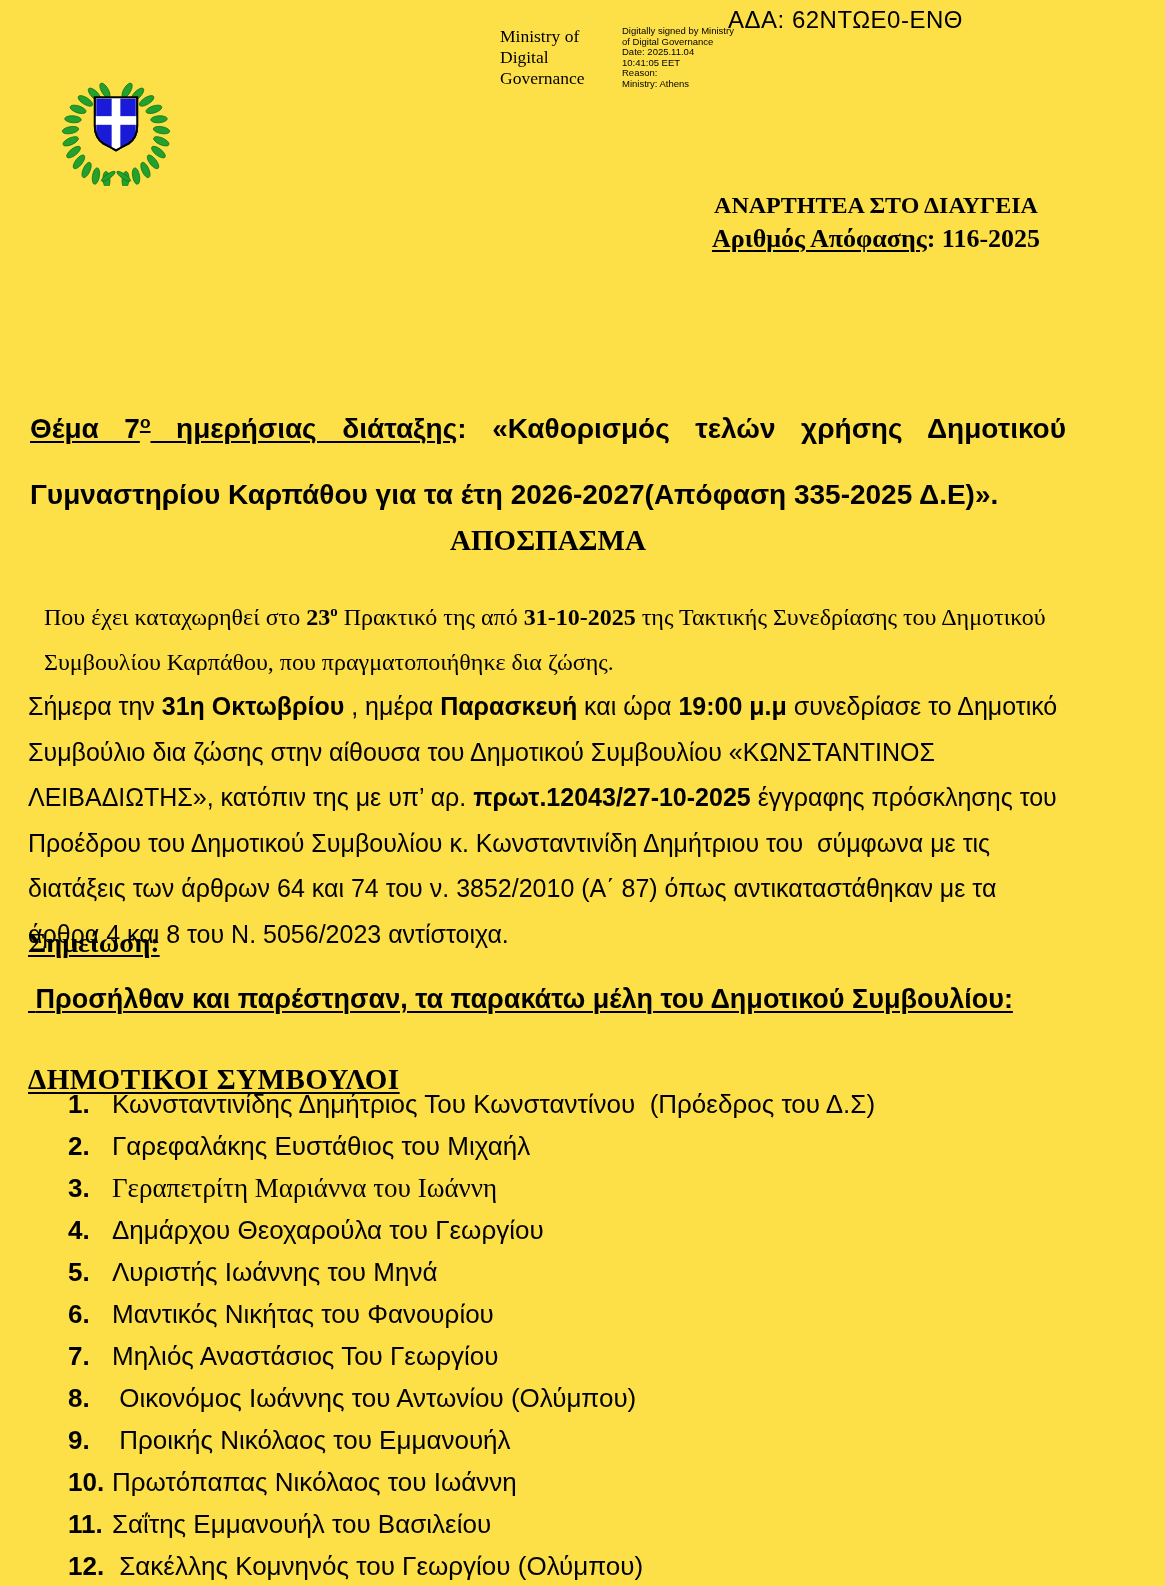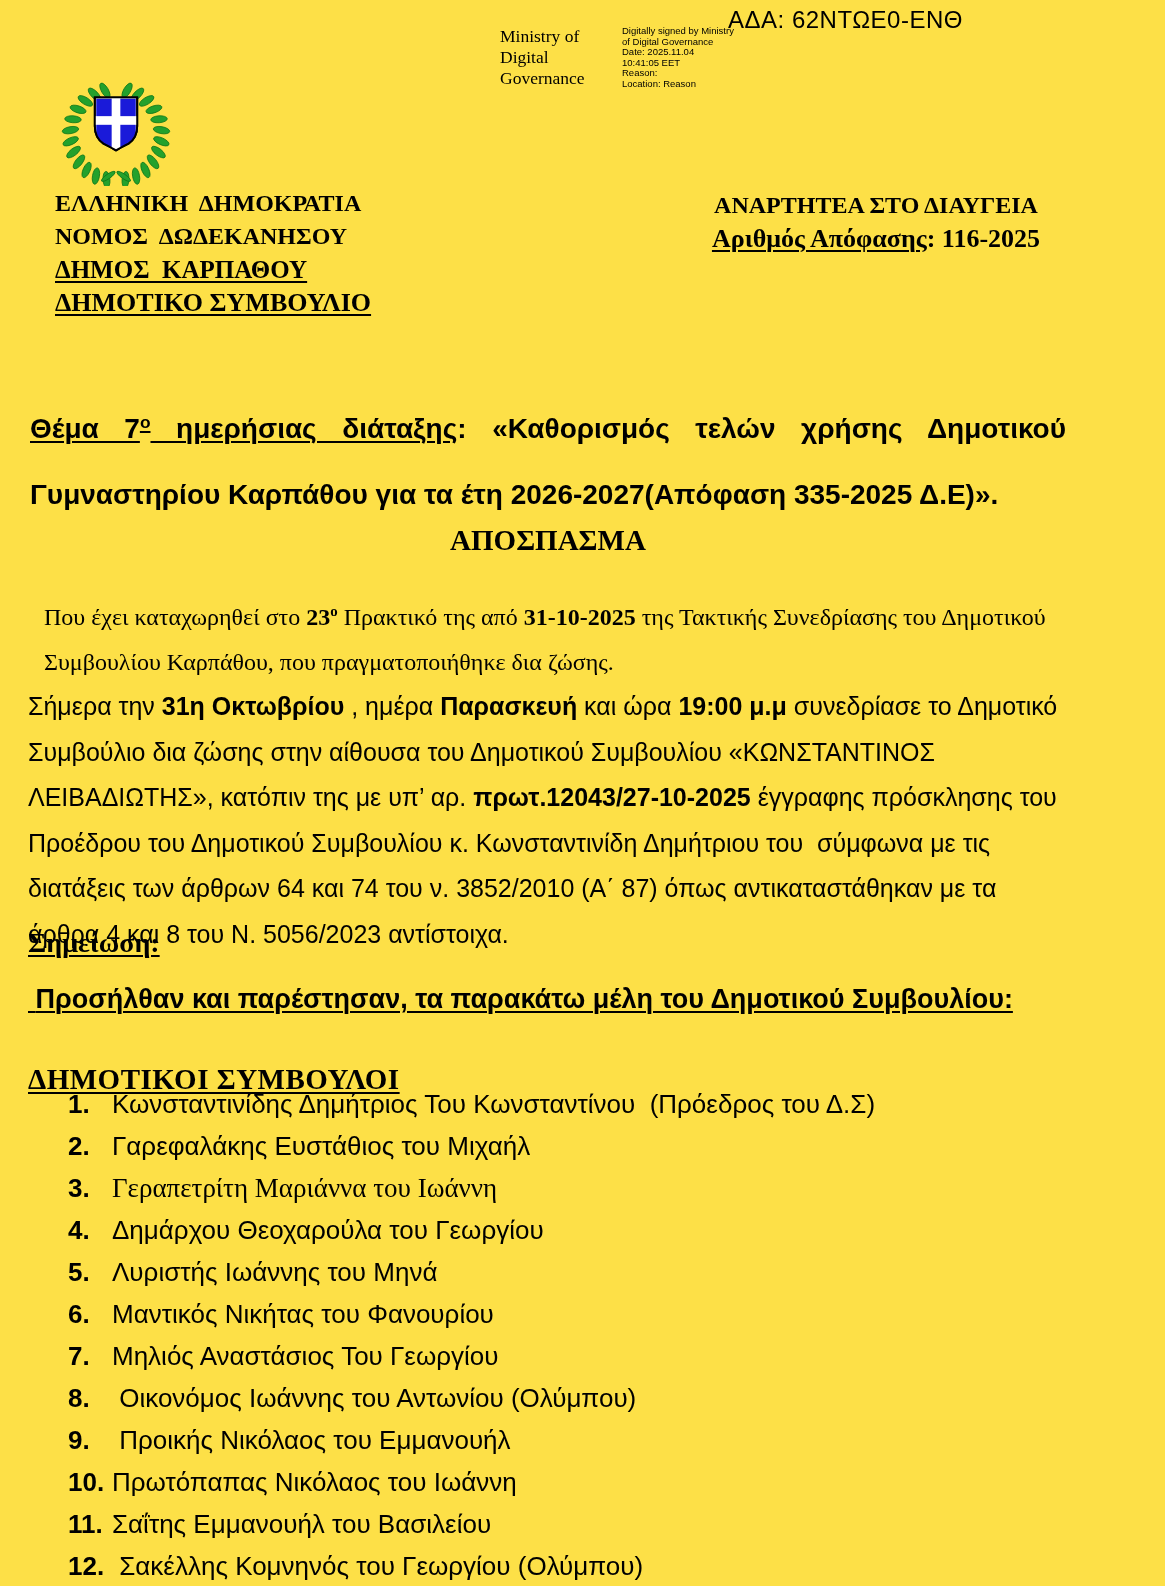--- a/index.html
+++ b/index.html
@@ -63,21 +63,21 @@
     <div>Ministry of</div>
     <div>Digital</div>
     <div>Governance</div>
   </div>
   <div class="abs sig-details sans">
     <div>Digitally signed by Ministry</div>
     <div>of Digital Governance</div>
     <div>Date: 2025.11.04</div>
     <div>10:41:05 EET</div>
     <div>Reason:</div>
-    <div>Location: Reason</div>
+    <div>Ministry: Athens</div>
   </div>
 
   <div class="abs logo">
     <svg width="122" height="106" viewBox="0 0 124 110" aria-hidden="true">
       <defs>
         <path id="shieldPath" d="M40 18 H84 V48 Q84 60 75 66 Q66 70.5 62 73 Q58 70.5 49 66 Q40 60 40 48 Z"></path>
         <clipPath id="shieldClip">
             <use href="#shieldPath"></use>
           </clipPath>
         <ellipse id="lf" cx="62" cy="9.5" rx="3.6" ry="8.6" transform="rotate(16 62 9.5)"></ellipse>
@@ -114,26 +114,20 @@
       <use href="#shieldPath" fill="#ffffff" stroke="#000000" stroke-width="2"></use>
       <g clip-path="url(#shieldClip)">
         <rect x="41.5" y="19.5" width="41" height="52" fill="#1a1ad9"></rect>
         <rect x="57.5" y="18" width="9" height="55" fill="#ffffff"></rect>
         <rect x="40" y="37.5" width="44" height="9" fill="#ffffff"></rect>
       </g>
       <use href="#shieldPath" fill="none" stroke="#000000" stroke-width="2"></use>
     </svg>
   </div>
 
-  <div class="abs hdr-left serif">
-    <div class="l1 pre">ΕΛΛΗΝΙΚΗ  ΔΗΜΟΚΡΑΤΙΑ</div>
-    <div class="l2 pre">ΝΟΜΟΣ  ΔΩΔΕΚΑΝΗΣΟΥ</div>
-    <div class="l3 pre"><span class="u">ΔΗΜΟΣ  ΚΑΡΠΑΘΟΥ</span></div>
-    <div class="l4 pre"><span class="u">ΔΗΜΟΤΙΚΟ ΣΥΜΒΟΥΛΙΟ</span></div>
-  </div>
 
   <div class="abs hdr-right serif">
     <div class="l1">ΑΝΑΡΤΗΤΕΑ ΣΤΟ ΔΙΑΥΓΕΙΑ</div>
     <div class="l2"><span class="u">Αριθμός Απόφασης</span><span class="pre">: 116-2025</span></div>
   </div>
 
   <div class="abs subject sans">
     <div class="line1"><span class="u">Θέμα 7</span><sup class="ord u">ο</sup><span class="u"> ημερήσιας διάταξης</span><span>:</span><span> «Καθορισμός τελών χρήσης Δημοτικού</span></div>
     <div class="line2">Γυμναστηρίου Καρπάθου για τα έτη 2026-2027(Απόφαση 335-2025 Δ.Ε)».</div>
   </div>

